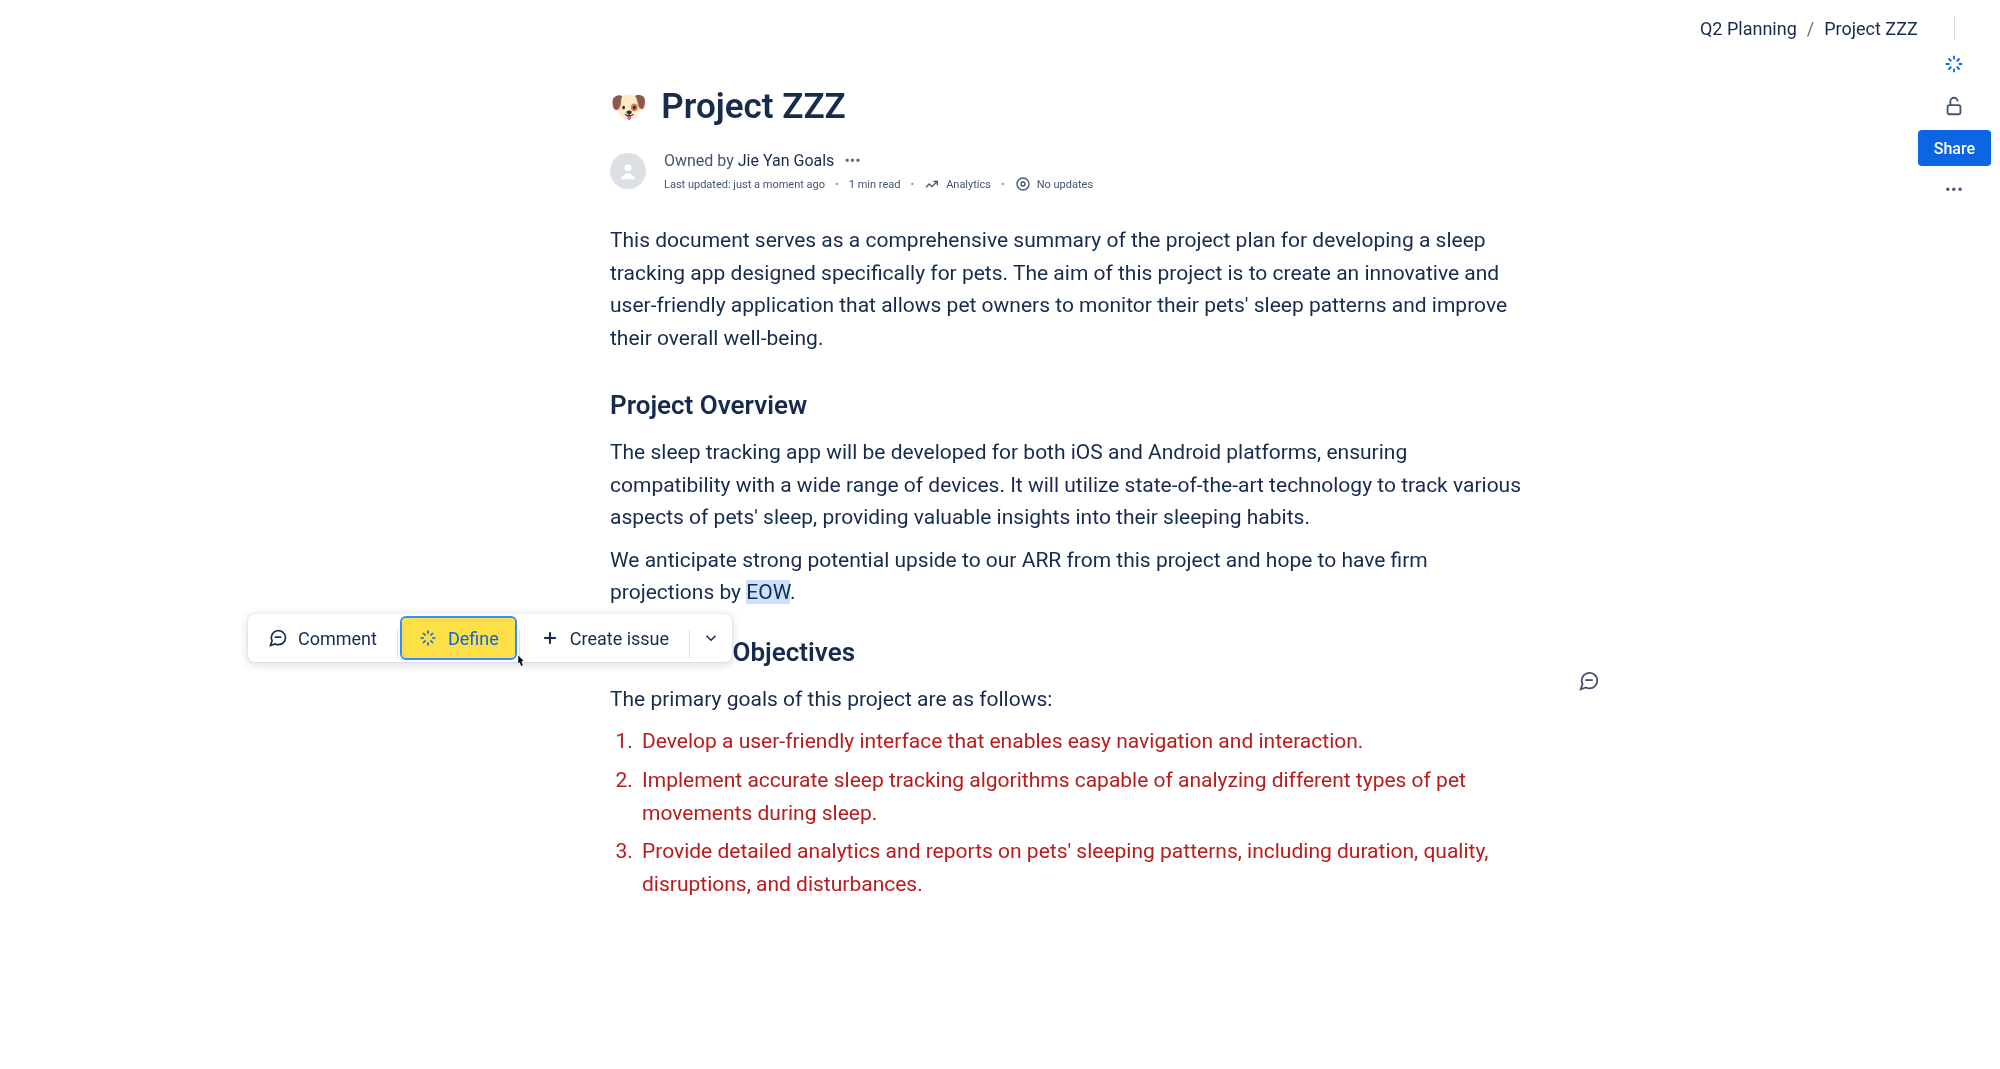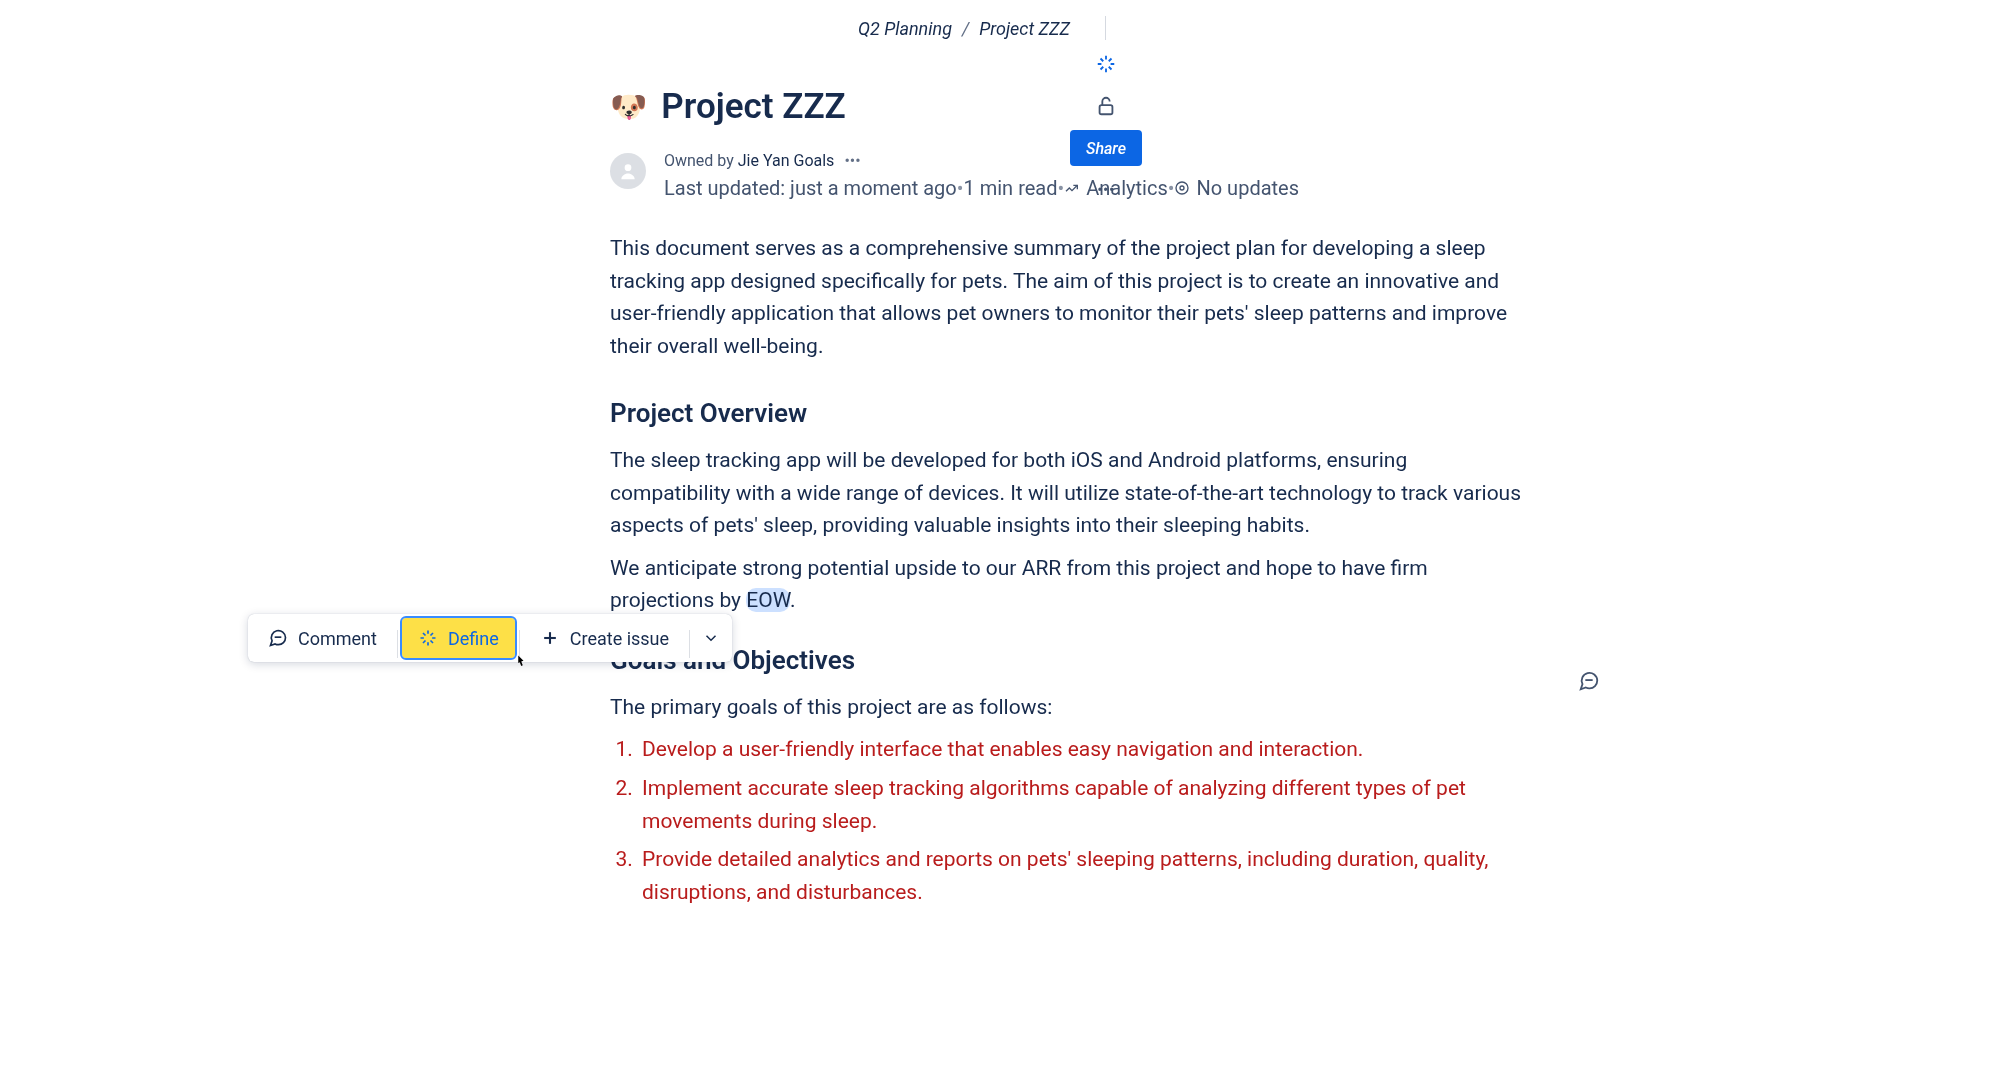--- a/index.html
+++ b/index.html
@@ -7,25 +7,24 @@
     font-family: -apple-system, BlinkMacSystemFont, "Segoe UI", Roboto, Helvetica, Arial, sans-serif;
     background: #fff;
     color: #172B4D;
     font-size: 14px;
     overflow-x: hidden;
   }
 
   
   .header {
     display: flex;
-    justify-content: center;
-    align-items: center;
-    padding: 10px 26px;
+    justify-content: flex-end;
+    align-items: center;
+    padding: 10px 9px;
     height: 56px;
-    font-style: italic;
   }
   .breadcrumb {
     display: flex;
     align-items: center;
     font-size: 18px;
     color: #44546F;
     gap: 10px;
   }
   .breadcrumb span { color: #172B4D; }
   .breadcrumb .sep { color: #626F86; }
@@ -101,22 +100,22 @@
   }
   .avatar svg { width: 20px; height: 20px; fill: #fff; }
   .meta-text { display: flex; flex-direction: column; gap: 6px; }
   .meta-line1 {
     display: flex; align-items:center; gap:10px;
     color:#44546F; font-size:16px;
   }
   .meta-owner-name { color:#172B4D; }
   .meta-dots { color:#626F86; cursor:pointer; }
   .meta-line2 {
-    display:flex; align-items:center; 
-    color:#44546F; font-size:20px;
+    display:flex; align-items:center; gap:10px;
+    color:#44546F; font-size:11px;
   }
   .meta-line2 .dot { color:#8993A4; }
   .meta-link { color:#44546F; display:inline-flex; align-items:center; gap:6px; }
 
   .body-text {
     font-size: 21px;
     line-height: 1.55;
     color: #172B4D;
     margin-bottom: 36px;
   }
@@ -127,21 +126,21 @@
     margin: 28px 0 16px;
   }
   .para {
     font-size: 21px;
     line-height: 1.55;
     color: #172B4D;
     margin-bottom: 10px;
   }
   .para .highlight {
     background: #cce0ff;
-    border-radius:10px;
+    border-radius:2px;
   }
   ol.goals {
     margin: 8px 0 0 28px;
     font-size: 21px;
     line-height: 1.55;
     color: #b91c1c;
   }
   ol.goals li { margin-bottom: 6px; padding-left:4px; }
 
   

